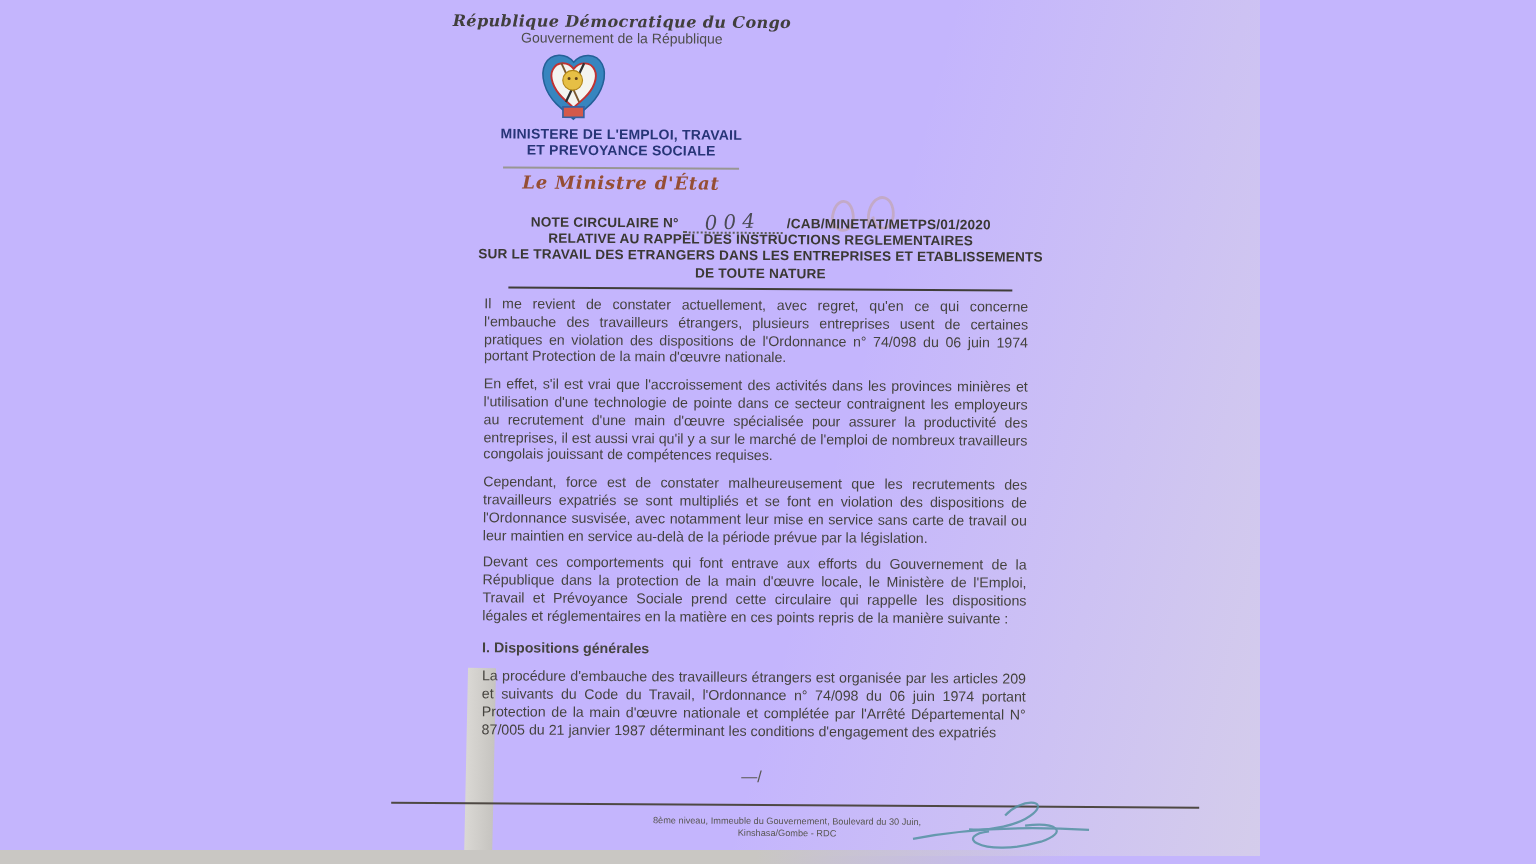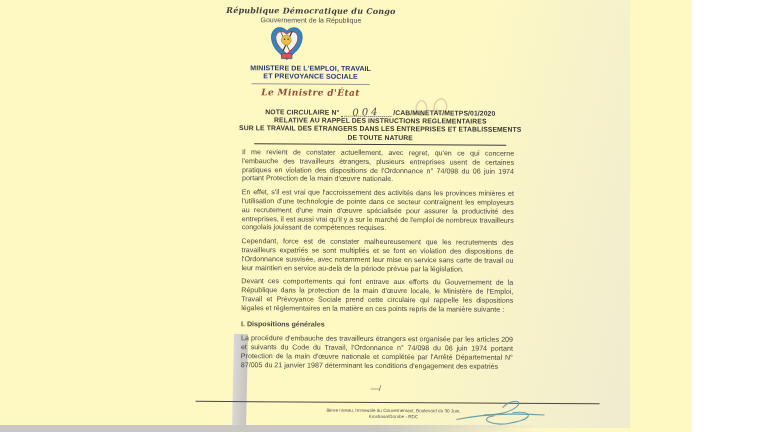--- a/index.html
+++ b/index.html
@@ -1,18 +1,18 @@
 <!DOCTYPE html>
 <html><head>
 <meta charset="utf-8">
 <style>
   * { margin:0; padding:0; box-sizing:border-box; }
   html,body { width:768px; height:432px; background:#ffffff; overflow:hidden; }
   .canvas {
-    position:relative; width:692px; height:432px; background:#fef9c3;
+    position:relative; width:768px; height:432px; background:#c4b5fd;
     font-family:"Liberation Sans", sans-serif; overflow:hidden;
   }
   
   .page-wash {
     position:absolute; left:150px; top:0; width:480px; height:428px;
     background:linear-gradient(105deg, rgba(240,239,236,0) 55%, rgba(226,224,220,0.55) 100%);
     pointer-events:none;
   }
   .edge-band {
     position:absolute; left:233px; top:334px; width:14px; height:98px;

